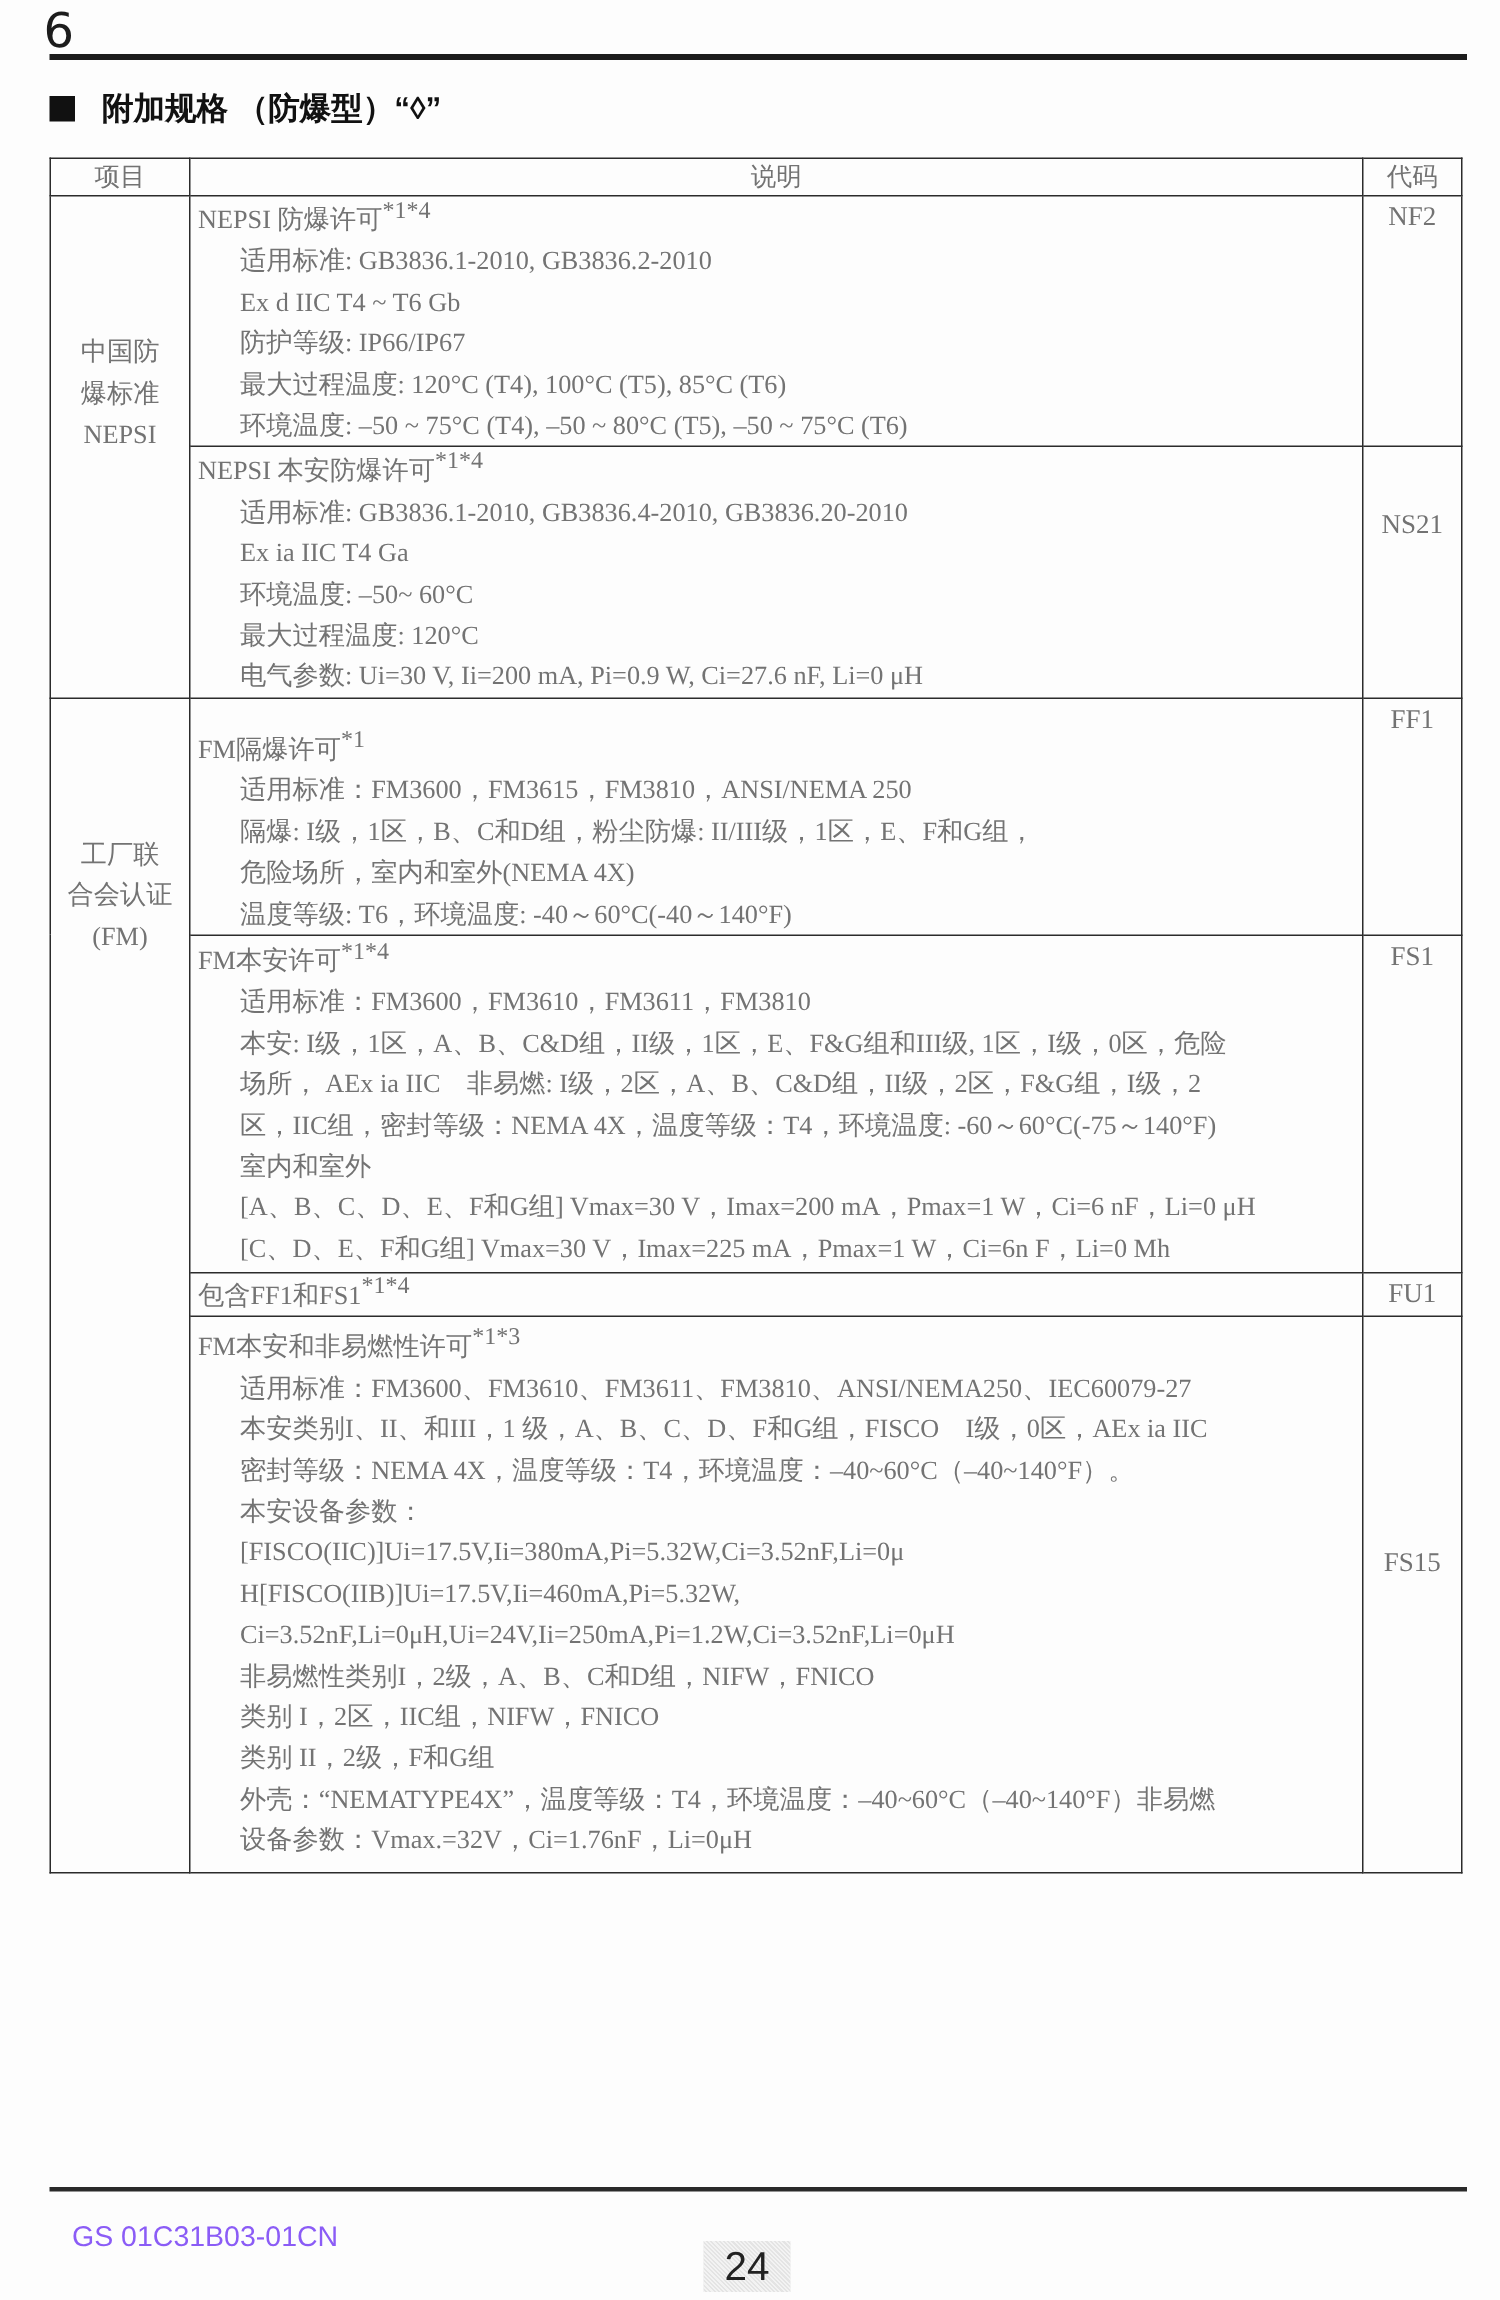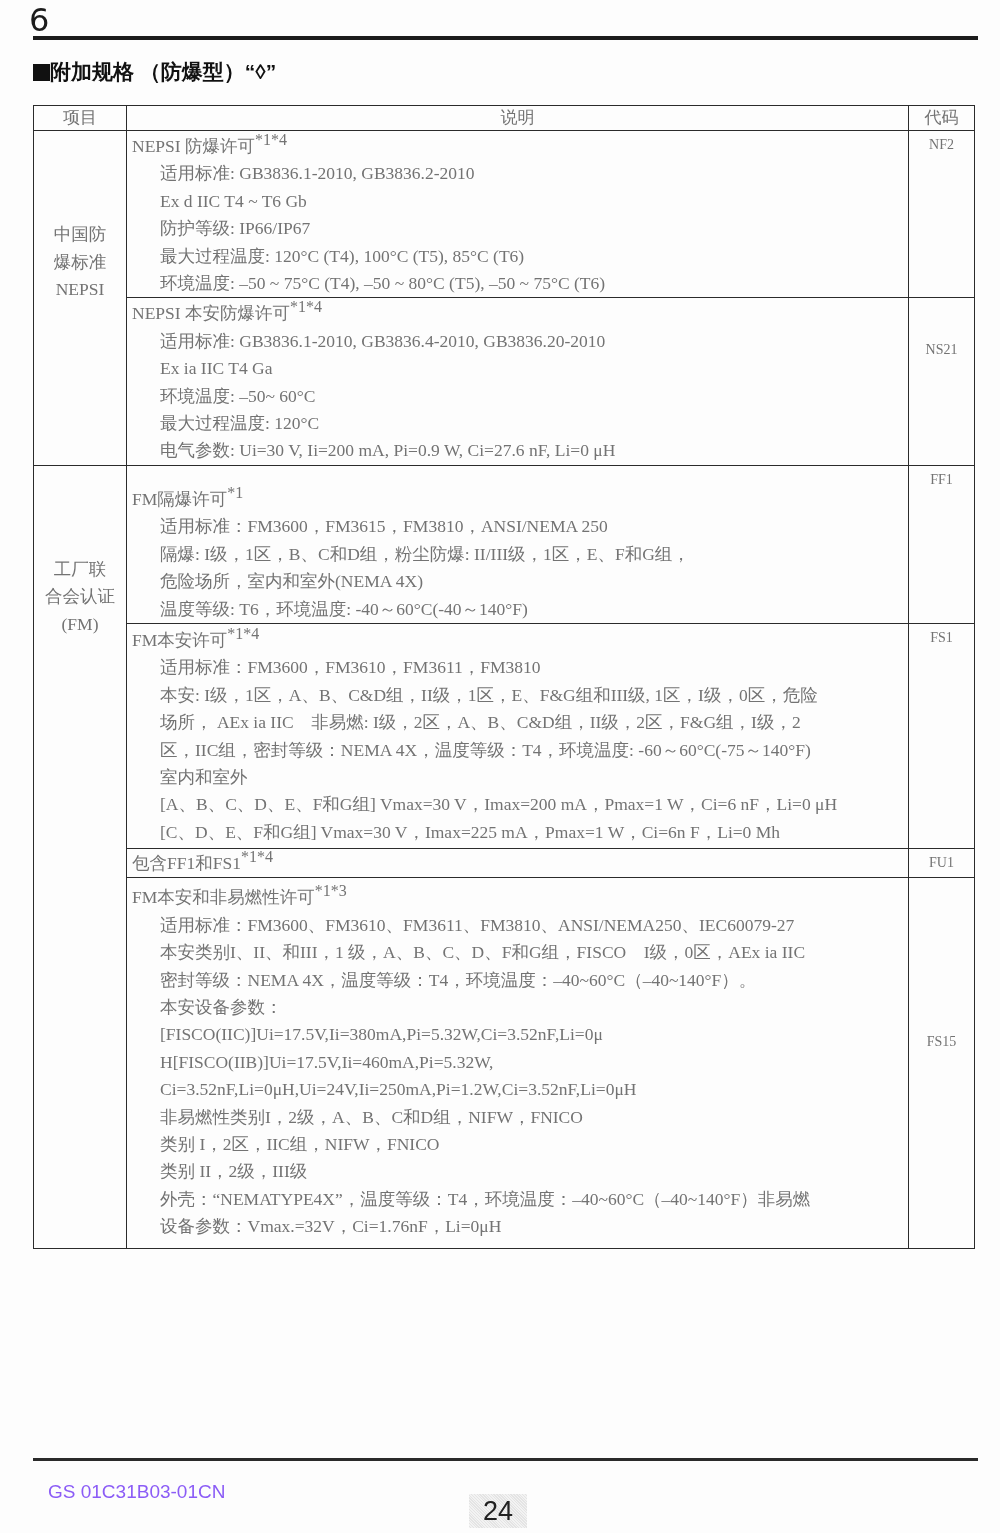--- a/index.html
+++ b/index.html
@@ -18,21 +18,21 @@
     position:absolute; left:29px; top:1px;
     font-family:"DejaVu Sans","Liberation Sans",sans-serif;
     font-size:32px; font-weight:400; color:#1c1c1c;
   }
   .top-rule {
     position:absolute; left:33px; top:36px; width:945px; height:4px;
     background:#1c1c1c;
   }
   .section-heading {
     position:absolute; left:33px; top:58px;
-    display:flex; align-items:center; gap:0;
+    display:flex; align-items:center; gap:18px;
     font-family:"Liberation Sans","DejaVu Sans",sans-serif;
     font-size:21px; font-weight:700; color:#111;
   }
   .square-icon {
     width:17px; height:17px; background:#111; display:inline-block; flex:0 0 auto;
   }
 
   
   table.spec {
     position:absolute; left:33px; top:105px;
@@ -67,21 +67,21 @@
 
   .rtitle { white-space:pre-wrap; }
   .rtitle sup { font-size:16px; vertical-align:super; line-height:0; }
   .line { padding-left:28px; white-space:pre-wrap; }
 
   td.group-cell {
     vertical-align:top; padding-top:90px;
     text-align:center; font-size:17.5px; line-height:27.5px;
   }
   td.code-cell {
-    vertical-align:middle; text-align:center; font-size:14px;
+    vertical-align:middle; text-align:center; font-size:18px;
   }
   td.code-top { vertical-align:top; }
   td.code-top.pad-ns21 { padding-top:38px; }
   td.code-top.pad-fs15 { padding-top:150px; }
 
   
   .bottom-rule {
     position:absolute; left:33px; top:1458px; width:945px; height:3px;
     background:#2a2a2a;
   }
@@ -195,21 +195,21 @@
       <div class="rtitle"><span>FM本安和非易燃性许可</span><sup>*1*3</sup></div>
       <div class="line">适用标准：FM3600、FM3610、FM3611、FM3810、ANSI/NEMA250、IEC60079-27</div>
       <div class="line">本安类别I、II、和III，1 级，A、B、C、D、F和G组，FISCO　I级，0区，AEx ia IIC</div>
       <div class="line">密封等级：NEMA 4X，温度等级：T4，环境温度：–40~60°C（–40~140°F）。</div>
       <div class="line">本安设备参数：</div>
       <div class="line">[FISCO(IIC)]Ui=17.5V,Ii=380mA,Pi=5.32W,Ci=3.52nF,Li=0μ</div>
       <div class="line">H[FISCO(IIB)]Ui=17.5V,Ii=460mA,Pi=5.32W,</div>
       <div class="line">Ci=3.52nF,Li=0μH,Ui=24V,Ii=250mA,Pi=1.2W,Ci=3.52nF,Li=0μH</div>
       <div class="line">非易燃性类别I，2级，A、B、C和D组，NIFW，FNICO</div>
       <div class="line">类别 I，2区，IIC组，NIFW，FNICO</div>
-      <div class="line">类别 II，2级，III级</div>
+      <div class="line">类别 II，2级，F和G组</div>
       <div class="line">外壳：“NEMATYPE4X”，温度等级：T4，环境温度：–40~60°C（–40~140°F）非易燃</div>
       <div class="line">设备参数：Vmax.=32V，Ci=1.76nF，Li=0μH</div>
     </td>
     <td class="code-cell code-top pad-fs15">FS15</td>
   </tr>
 </tbody>
   </table>
 
 <div class="bottom-rule"></div>
 <div class="doc-number">GS 01C31B03-01CN</div>

